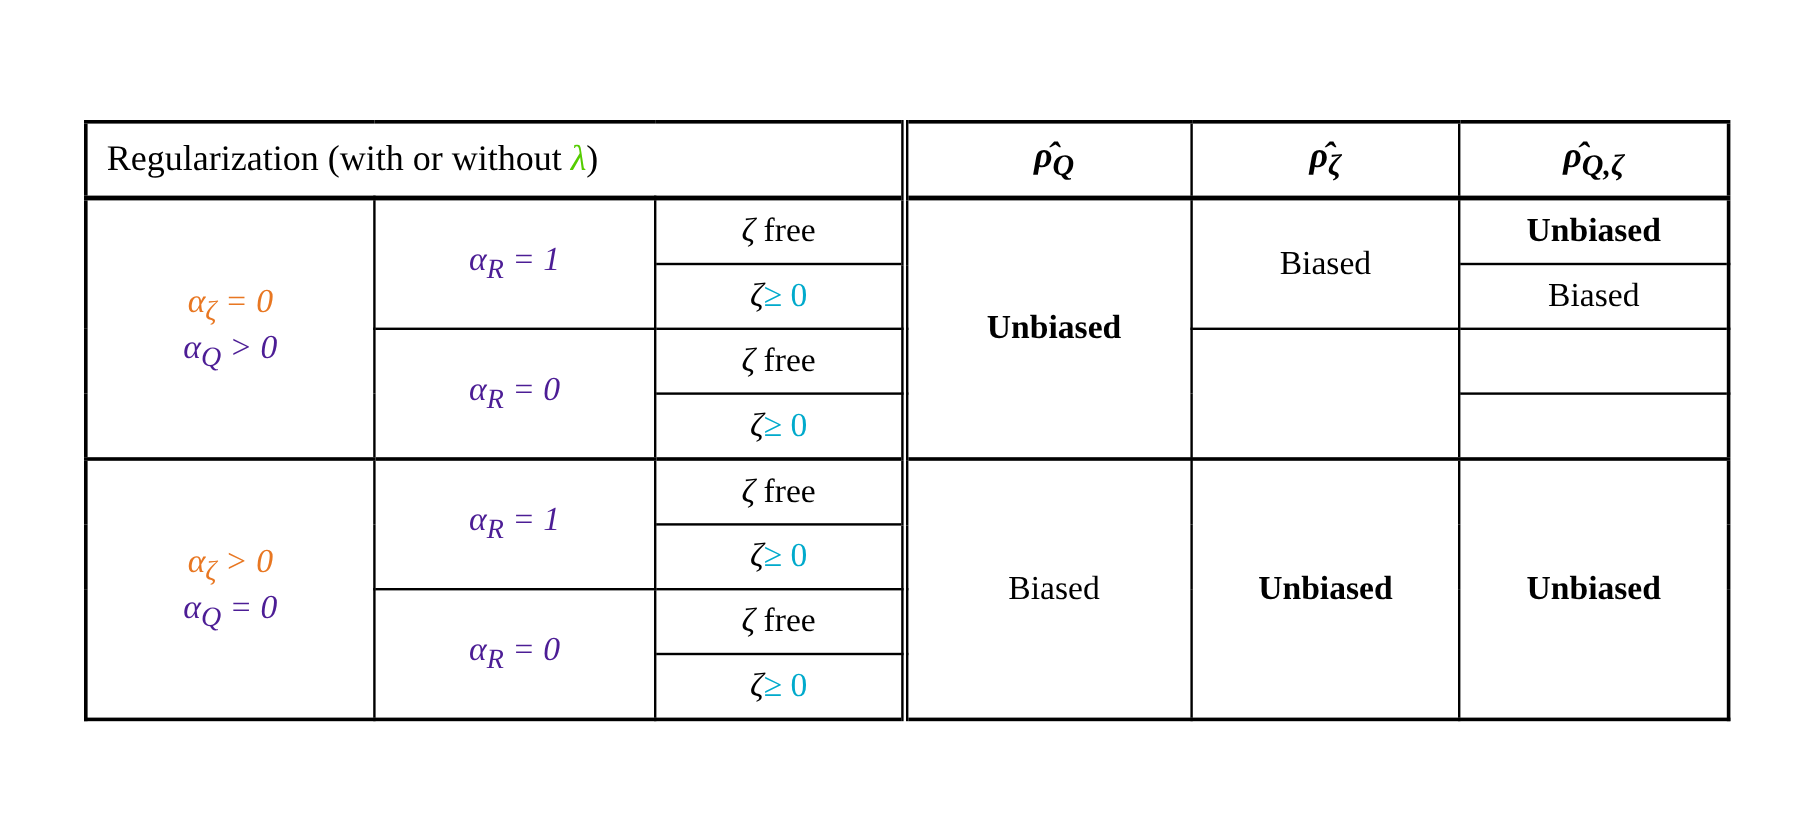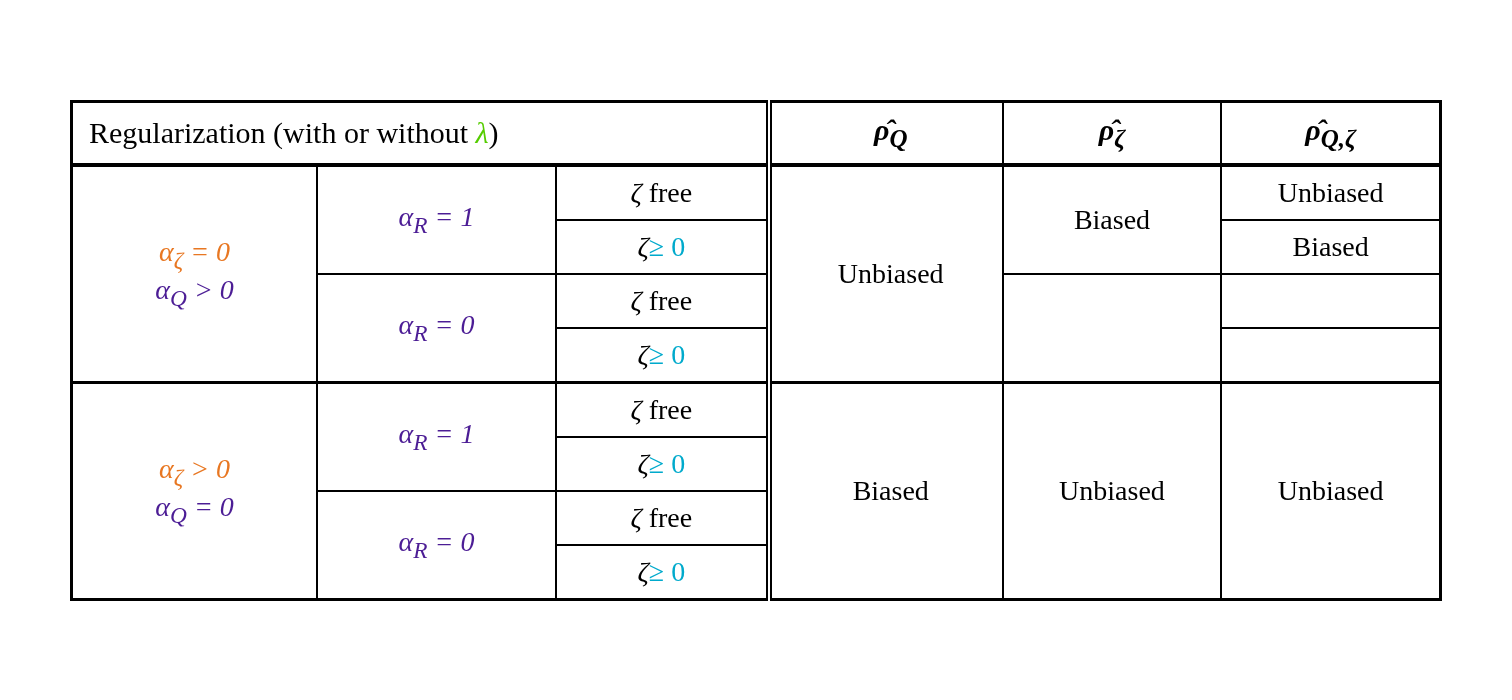--- a/index.html
+++ b/index.html
@@ -50,21 +50,21 @@
       border-bottom: 4px solid black;
     }
 
     
     .orange { color: #E87722; }
     .magenta { color: #4c1d95; }
     .green { color: #55CC00; }
     .cyan { color: #00AACC; }
 
     
-    .bold { font-weight: normal; }
+    .bold { font-weight: bold; }
 
     
     .span-cell {
       vertical-align: middle;
     }
 
     
     table {
       border: 3px solid black;
     }

